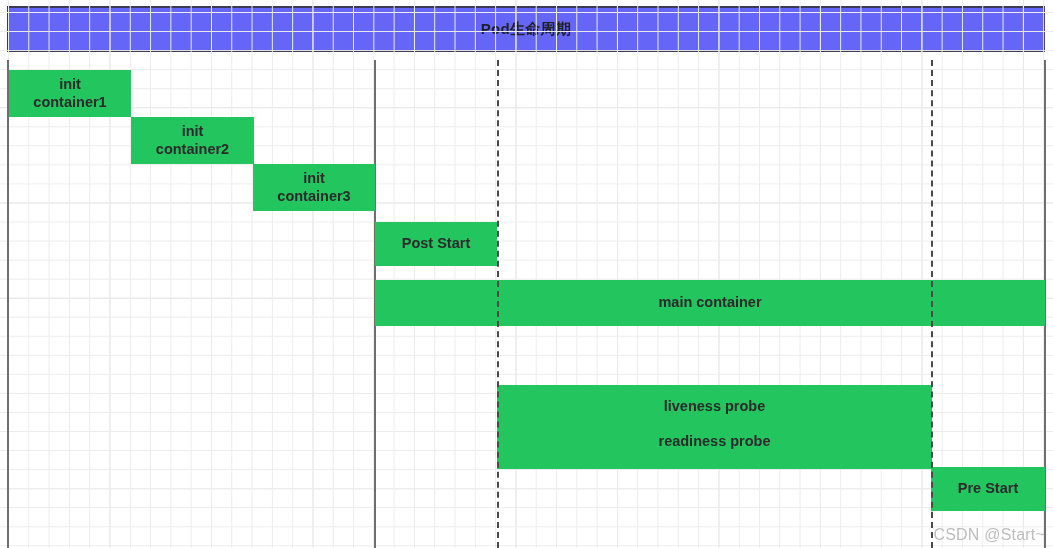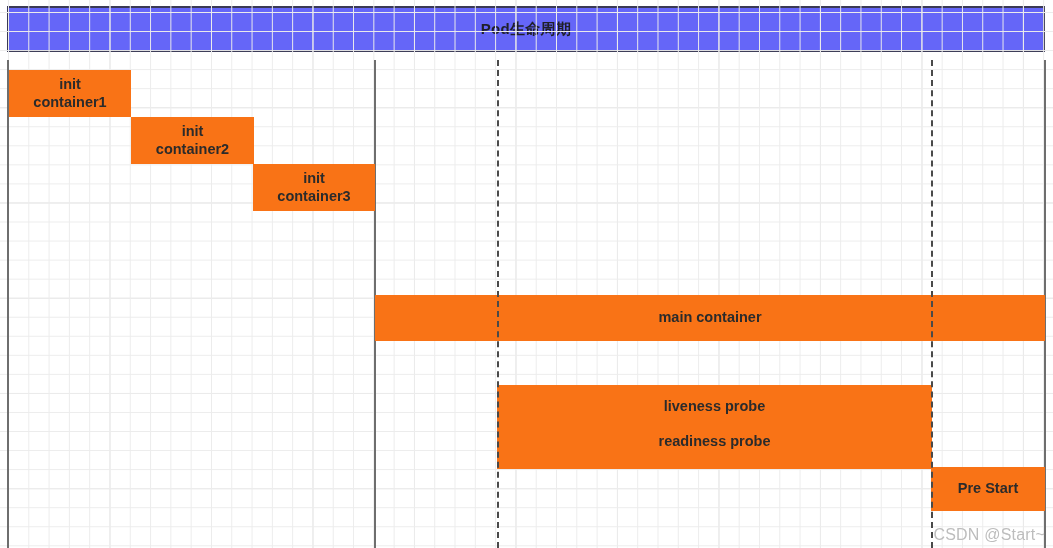--- a/index.html
+++ b/index.html
@@ -75,40 +75,40 @@
     justify-content: center;
     color: #1f1f28;
     font-size: 15px;
     font-weight: bold;
     letter-spacing: 0.3px;
   }
 
   
   .bar {
     position: absolute;
-    background-color: #f97316;
+    background-color: #22c55e;
     display: flex;
     align-items: center;
     justify-content: center;
     color: #2b2b2b;
     font-size: 14.5px;
     font-weight: bold;
     line-height: 1.22;
     text-align: center;
     box-sizing: border-box;
     padding: 0 4px;
     white-space: pre-line;
   }
 
   .bar.init1 { left: 9px;   top: 70px;  width: 122px; height: 47px; }
   .bar.init2 { left: 131px; top: 117px; width: 123px; height: 47px; }
   .bar.init3 { left: 253px; top: 164px; width: 122px; height: 47px; }
 
   .bar.poststart { left: 375px; top: 222px; width: 122px; height: 44px; }
-  .bar.maincontainer { left: 375px; top: 295px; width: 670px; height: 46px; text-align: center; }
+  .bar.maincontainer { left: 375px; top: 280px; width: 670px; height: 46px; text-align: center; }
   .bar.liveness  { left: 497px; top: 353px; width: 435px; height: 44px; margin-top: 32px; }
   .bar.readiness { left: 497px; top: 414px; width: 435px; height: 55px; }
   .bar.prestop   { left: 931px; top: 467px; width: 114px; height: 44px; }
 
   
   .bar { z-index: 3; }
   .vline { z-index: 2; }
   .vline.dashed { z-index: 4; }
   .grid-layer { z-index: 1; }
 
@@ -147,20 +147,21 @@
 
   <div class="bar init1">init
 container1</div>
 
   <div class="bar init2">init
 container2</div>
 
   <div class="bar init3">init
 container3</div>
 
+  <div class="bar poststart">Post Start</div>
 
   <div class="bar maincontainer">main container</div>
 
   <div class="bar liveness">liveness probe</div>
 
   <div class="bar readiness">readiness probe</div>
 
   <div class="bar prestop">Pre Start</div>
 
   <div class="watermark">CSDN @Start~</div>

